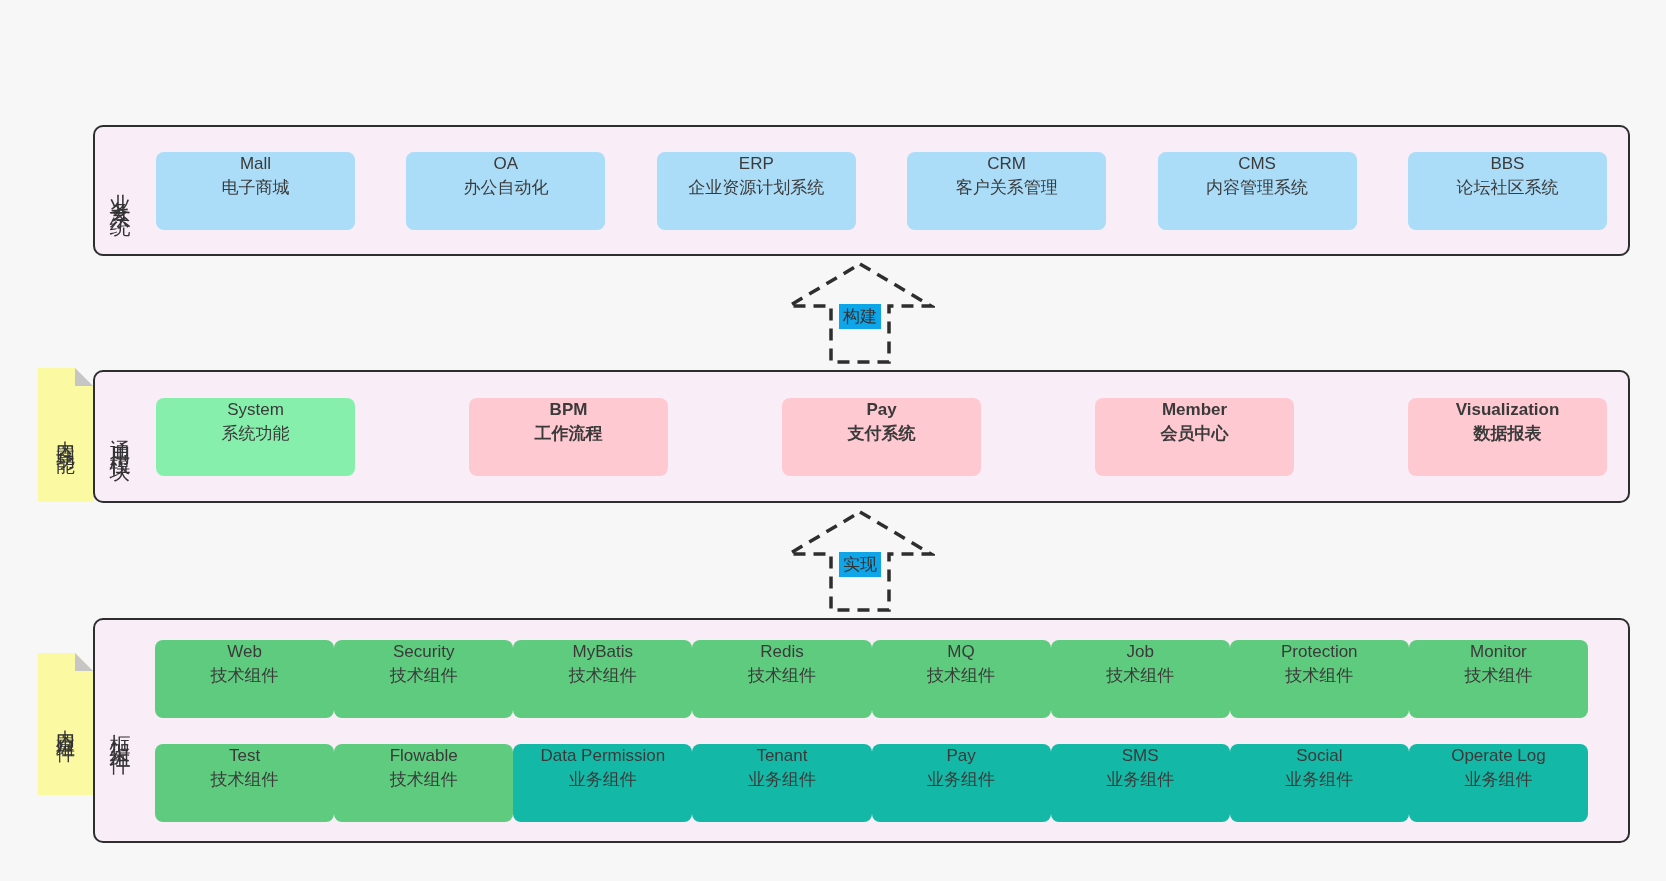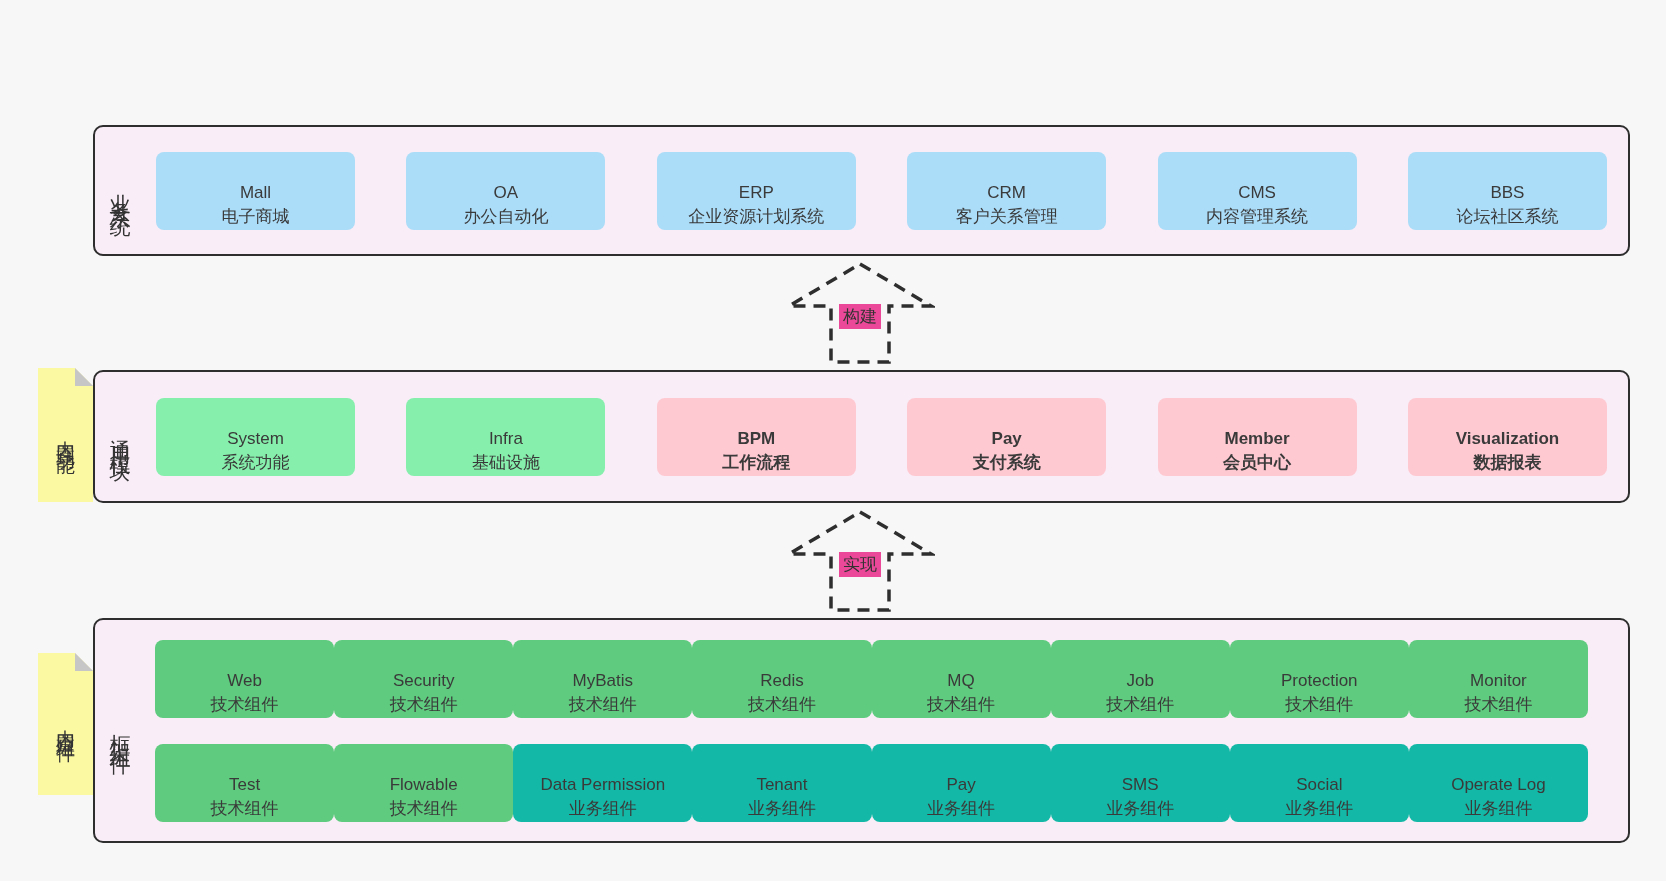--- a/index.html
+++ b/index.html
@@ -38,21 +38,21 @@
   }
   .rows{
     position:absolute;left:60px;right:40px;top:0;bottom:0;
     display:flex;flex-direction:column;justify-content:center;gap:26px;
   }
   .row{display:flex;justify-content:space-between;}
   
   .box{
     border-radius:8px;
     display:flex;flex-direction:column;
-    align-items:center;justify-content:flex-end;
+    align-items:center;justify-content:flex-start;
     text-align:center;
     color:#3a3a3a;
     font-size:17px;line-height:1.42;
     height:78px;
   }
   .w199{width:199px;}
   .w150{width:180px;}
   .blue{background:#abdcf8;}
   .red{background:#86efac;}
   .pink{background:#ffc9d2;font-weight:bold;}
@@ -61,21 +61,21 @@
   
   .arrow{
     position:absolute;width:150px;height:105px;
   }
   .arrow-1{left:785px;top:260px;}
   .arrow-2{left:785px;top:508px;}
   .arrow svg{position:absolute;left:0;top:0;}
   .arrow-label{
     position:absolute;left:50%;top:44px;
     transform:translateX(-50%);
-    background:#ec4899;
+    background:#0ea5e9;
     padding:1px 4px;
     font-size:17px;color:#333;
     white-space:nowrap;
   }
   
   .note{
     position:absolute;left:38px;width:55px;
     background:#fbfaa3;
     display:flex;align-items:center;justify-content:center;
   }
@@ -139,24 +139,20 @@
     <span class="arrow-label">构建</span>
   </div>
 
   <section class="band band-2">
     <div class="band-label">通用模块</div>
     <div class="band-boxes">
       <div class="box red w199">
         <div>System</div>
         <div>系统功能</div>
       </div>
-      <div class="box red w199">
-        <div>Infra</div>
-        <div>基础设施</div>
-      </div>
       <div class="box pink w199">
         <div>BPM</div>
         <div>工作流程</div>
       </div>
       <div class="box pink w199">
         <div>Pay</div>
         <div>支付系统</div>
       </div>
       <div class="box pink w199">
         <div>Member</div>

